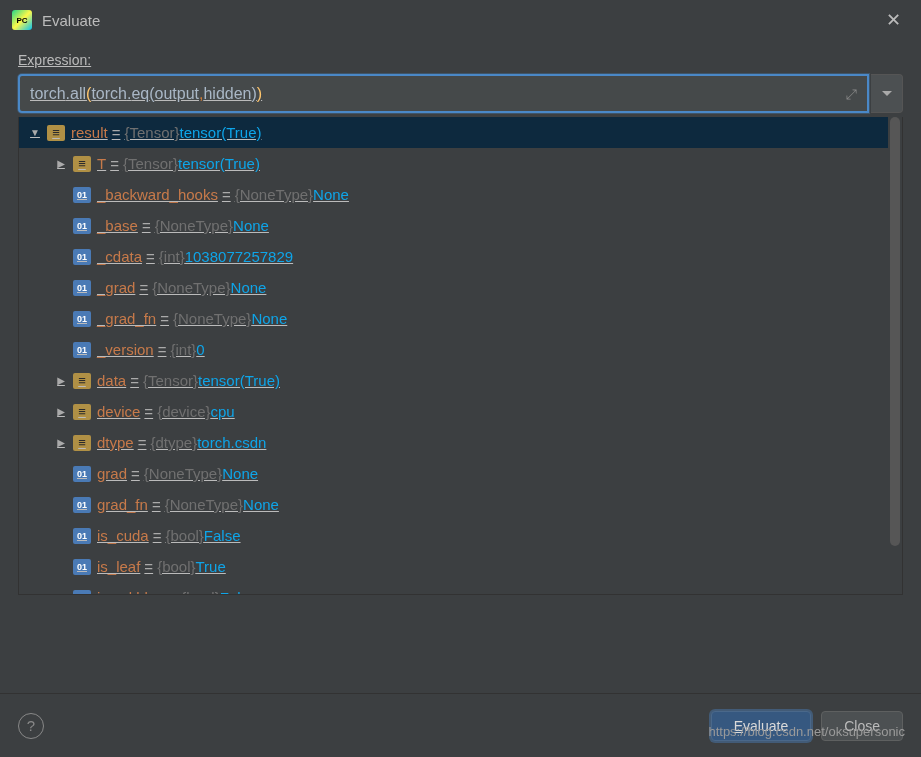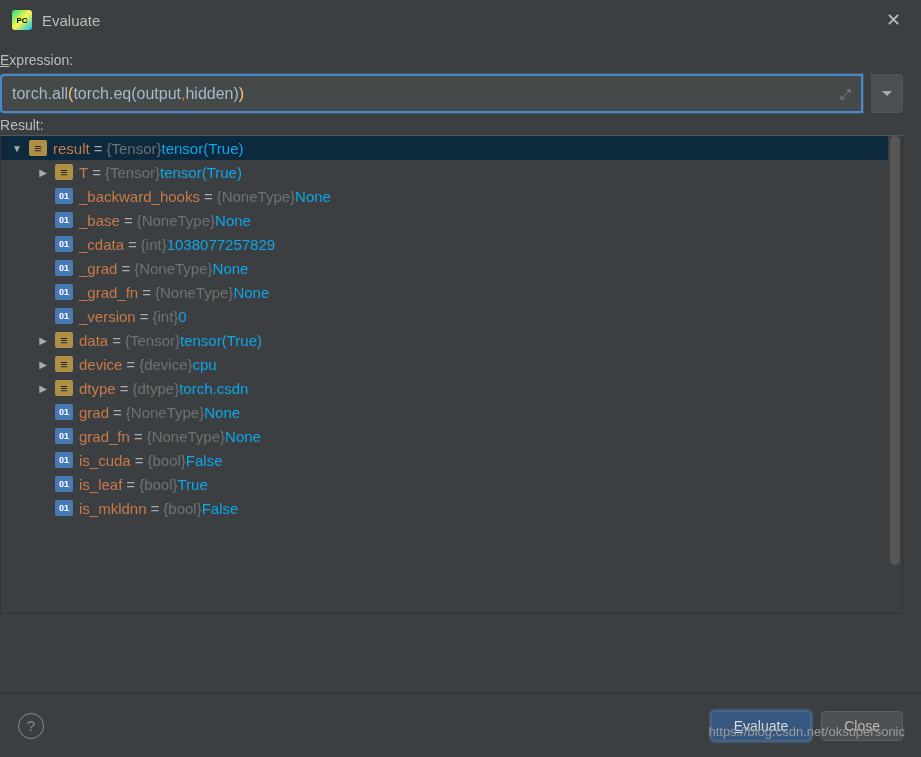--- a/index.html
+++ b/index.html
@@ -2,38 +2,38 @@
 <html><head>
 <meta charset="utf-8">
 <style>
 * { margin: 0; padding: 0; box-sizing: border-box; font-family: "Segoe UI", Arial, sans-serif; }
 body { background: #3c3f41; color: #bbb; width: 921px; height: 757px; overflow: hidden; position: relative; }
 .titlebar { display: flex; align-items: center; padding: 8px 12px; height: 40px; }
 .app-icon { width: 20px; height: 20px; margin-right: 10px; background: linear-gradient(135deg, #21d789 0%, #fcf84a 50%, #07c3f2 100%); border-radius: 3px; position: relative; display: flex; align-items: center; justify-content: center; }
 .app-icon::after { content: "PC"; font-size: 8px; font-weight: bold; color: #000; }
 .title-text { color: #bbb; font-size: 15px; flex: 1; }
 .close-x { color: #bbb; font-size: 18px; cursor: pointer; padding: 4px 8px; }
-.body-area { padding: 12px 18px 0 0; }
+.body-area { padding: 12px 18px 0 18px; text-decoration: underline; }
 .label { color: #bbb; font-size: 14px; margin-bottom: 6px; display: block; }
 .label .underline { text-decoration: underline; }
-.expr-row { display: flex; gap: 8px; margin-bottom: 4px; }
+.expr-row { display: flex; gap: 2px; margin-bottom: 4px; }
 .expr-input { flex: 1; background: #45494a; border: 2px solid #4a88c7; border-radius: 4px 0 0 4px; padding: 8px 36px 8px 10px; font-family: "Consolas", monospace; font-size: 16px; color: #a9b7c6; position: relative; box-shadow: 0 0 0 1px rgba(74,136,199,0.3); }
 .code-torch { color: #a9b7c6; }
 .code-dot { color: #a9b7c6; }
 .code-fn { color: #a9b7c6; }
 .code-paren-y { color: #ffc66d; }
 .code-paren-w { color: #a9b7c6; }
 .code-comma { color: #cc7832; }
 .expand-icon { position: absolute; right: 10px; top: 50%; transform: translateY(-50%); color: #888; font-size: 14px; }
 .expr-dropdown { width: 32px; background: #4c5052; border: 1px solid #555; border-left: none; border-radius: 0 4px 4px 0; display: flex; align-items: center; justify-content: center; cursor: pointer; }
 .expr-dropdown svg { fill: #aaa; }
 .hint { text-align: right; color: #777; font-size: 13px; margin-bottom: 14px; }
 .result-label { font-size: 14px; color: #bbb; border-bottom: 1px solid #555; padding-bottom: 2px; margin-bottom: 0; }
 .tree-area { background: #3c3f41; height: 478px; overflow-y: auto; position: relative; border: 1px solid #323232; border-top: none; }
-.tree-row { display: flex; align-items: center; height: 24px; padding-left: 4px; font-size: 15px; cursor: pointer; }
+.tree-row { display: flex; align-items: center; height: 31px; padding-left: 4px; font-size: 15px; cursor: pointer; }
 .tree-row.selected { background: #0d293e; }
 .indent { display: inline-block; }
 .arrow { width: 16px; text-align: center; color: #aaa; font-size: 10px; user-select: none; }
 .arrow.down::before { content: "▼"; }
 .arrow.right::before { content: "▶"; }
 .arrow.none { visibility: hidden; }
 .arrow.none::before { content: "▶"; }
 .type-icon { width: 18px; height: 16px; margin: 0 6px 0 4px; display: inline-flex; align-items: center; justify-content: center; font-size: 9px; font-weight: bold; border-radius: 2px; }
 .icon-obj { background: #b09045; color: #2b2b2b; }
 .icon-obj::before { content: "≡"; font-size: 13px; line-height: 1; }
@@ -68,21 +68,20 @@
     <div class="expr-input" id="expr-input">
       <span class="code-torch">torch</span><span class="code-dot">.</span><span class="code-fn">all</span><span class="code-paren-y">(</span><span class="code-torch">torch</span><span class="code-dot">.</span><span class="code-fn">eq</span><span class="code-paren-w">(</span><span class="code-torch">output</span><span class="code-comma">,</span><span class="code-torch">hidden</span><span class="code-paren-w">)</span><span class="code-paren-y">)</span><span class="expand-icon">⤢</span>
     </div>
     <div class="expr-dropdown">
       <svg width="10" height="6" viewBox="0 0 10 6">
           <path d="M0 0 L5 5 L10 0 Z"></path>
         </svg>
     </div>
   </div>
 
-  <div class="result-label"><span class="underline">R</span>esult:</div>
   <div class="tree-area" id="tree-area">
     <div class="tree-row selected">
         <span class="indent" style="width: 4px;"></span>
         <span class="arrow down"></span>
         <span class="type-icon icon-obj"></span>
         <span class="var-name">result</span>
         <span class="eq"> = </span>
         <span class="type-hint">{Tensor} </span>
         <span class="val">tensor(True)</span>
       </div>

